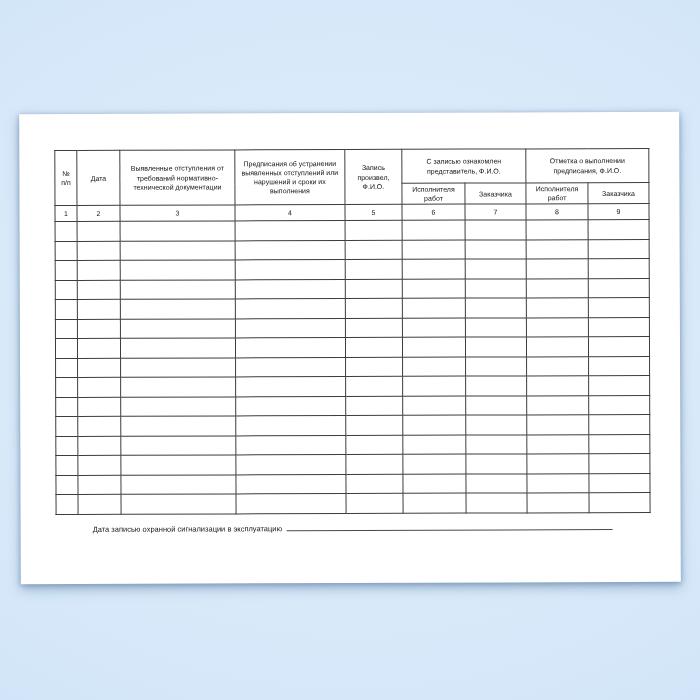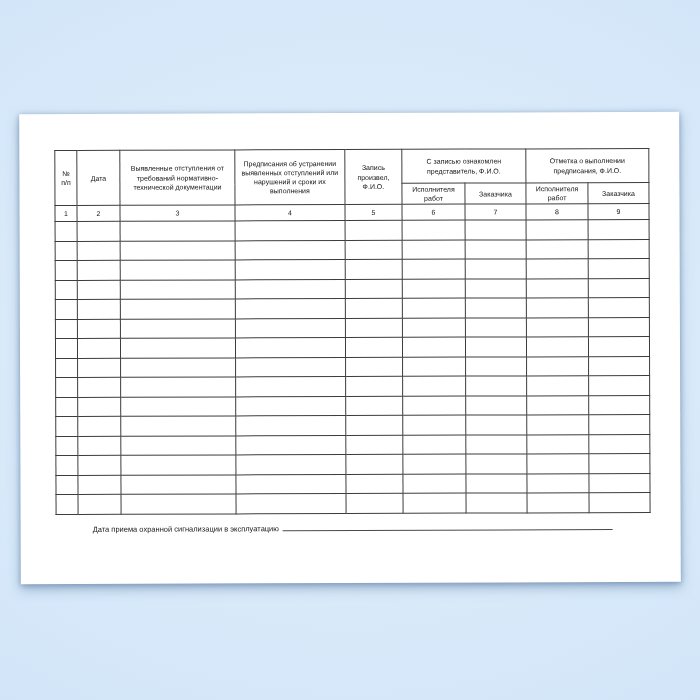--- a/index.html
+++ b/index.html
@@ -279,18 +279,18 @@
             <td></td>
             <td></td>
             <td></td>
             <td></td>
             <td></td>
           </tr>
         </tbody>
     </table>
 
     <div class="footer-line">
-      <span>Дата приема охранной сигнализации в эксплуатацию</span>
+      <span>Дата записью охранной сигнализации в эксплуатацию</span>
       <span class="blank"></span>
     </div>
 
   </div>
 </div>
 
 </body></html>

